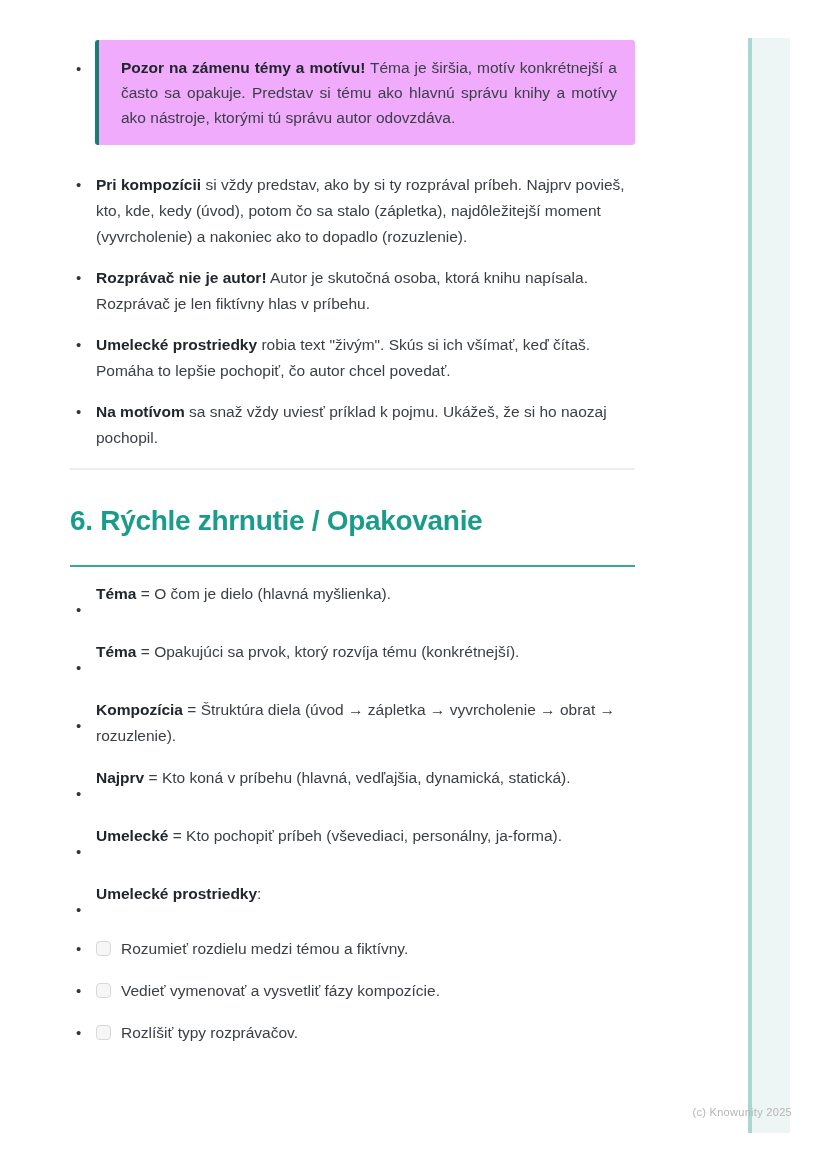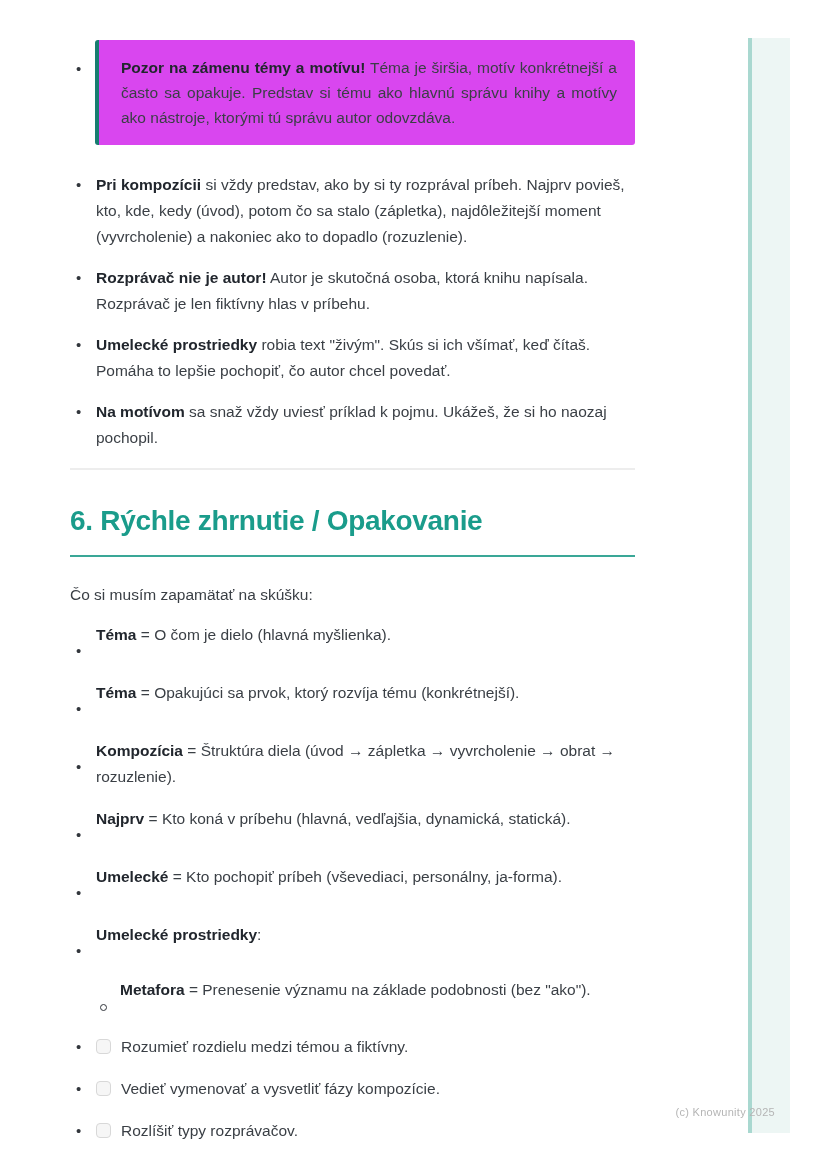--- a/index.html
+++ b/index.html
@@ -32,21 +32,21 @@
   
   .callout-row { display:flex; margin-top:40px; }
   .marker-col {
     flex:none; width:25px;
     font-size:15px; line-height:25px; color:#32363c;
     padding-left:6px; padding-top:16px;
   }
   .tip .marker-col, .check .marker-col { padding-top:0; }
   .callout-box {
     flex:1;
-    background:#d946ef;
+    background:#f0abfc;
     border-left:4px solid #177d70;
     border-radius:3px;
     padding:15px 18px 15px 22px;
     text-align:justify;
     font-size:15.5px; line-height:25px;
   }
   .bold-lead { font-weight:700; color:#21262d; }
 
   
   .tips { margin-top:27px; }
@@ -59,21 +59,21 @@
     border:none; border-top:2px solid #ededed;
     margin-top:17px;
   }
 
   
   .section-heading {
     margin-top:34px;
     font-size:28px; font-weight:700; letter-spacing:-0.3px;
     color:#1a9c8b;
     line-height:33px;
-    padding-bottom:18px;
+    padding-bottom:28px;
     border-bottom:2px solid #3aa797;
   }
   .intro { margin-top:25px; font-size:15.5px; line-height:26px; }
 
   .summary { margin-top:14px; }
   .summary-item { margin-bottom:16px; }
 
   .sub-list { margin-top:-3px; margin-bottom:15px; }
   .sub-item { margin-bottom:9px; }
   .sub-item .marker-col {
@@ -90,21 +90,21 @@
   .check { margin-bottom:16px; align-items:flex-start; }
   .checkbox {
     flex:none;
     width:15px; height:15px;
     border:1px solid #d8d8d8; border-radius:4px;
     background:#f6f6f6;
     margin:5px 10px 0 0;
   }
 
   .watermark {
-    position:absolute; right:53px; bottom:53px;
+    position:absolute; right:36px; bottom:53px;
     font-size:11px; color:#b5b5b5; letter-spacing:0.3px;
     z-index:5;
   }
 </style>
 </head>
 <body>
 
 <div class="edge-strip"></div>
 <div class="edge-line"></div>
 
@@ -133,21 +133,20 @@
     <div class="li-row tip">
       <span class="marker-col">•</span>
       <div class="li-body"><span class="bold-lead">Na motívom</span><span> sa snaž vždy uviesť príklad k pojmu. Ukážeš, že si ho naozaj pochopil.</span></div>
     </div>
   </div>
 
   <hr class="divider">
 
   <h2 class="section-heading">6. Rýchle zhrnutie / Opakovanie</h2>
 
-  <p class="intro">Čo si musím zapamätať na skúšku:</p>
 
   <div class="summary">
     <div class="li-row summary-item">
       <span class="marker-col">•</span>
       <div class="li-body"><span class="bold-lead">Téma</span><span> = O čom je dielo (hlavná myšlienka).</span></div>
     </div>
     <div class="li-row summary-item">
       <span class="marker-col">•</span>
       <div class="li-body"><span class="bold-lead">Téma</span><span> = Opakujúci sa prvok, ktorý rozvíja tému (konkrétnejší).</span></div>
     </div>
@@ -162,24 +161,20 @@
     <div class="li-row summary-item">
       <span class="marker-col">•</span>
       <div class="li-body"><span class="bold-lead">Umelecké</span><span> = Kto pochopiť príbeh (vševediaci, personálny, ja-forma).</span></div>
     </div>
     <div class="li-row summary-item">
       <span class="marker-col">•</span>
       <div class="li-body"><span class="bold-lead">Umelecké prostriedky</span><span>:</span></div>
     </div>
 
     <div class="sub-list">
-      <div class="li-row sub-item">
-        <span class="marker-col"><span class="ring"></span></span>
-        <div class="li-body"><span class="bold-lead">Metafora</span><span> = Prenesenie významu na základe podobnosti (bez "ako").</span></div>
-      </div>
     </div>
 
     <div class="li-row check">
       <span class="marker-col">•</span>
       <span class="checkbox"></span>
       <div class="li-body">Rozumieť rozdielu medzi témou a fiktívny.</div>
     </div>
     <div class="li-row check">
       <span class="marker-col">•</span>
       <span class="checkbox"></span>

